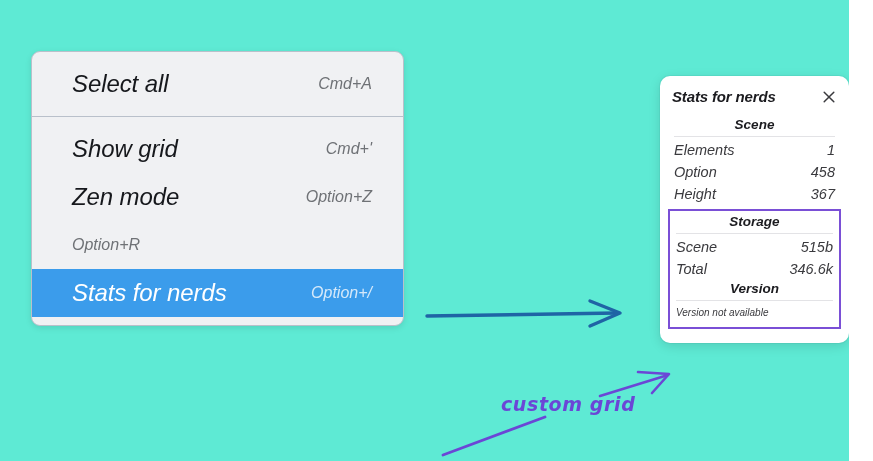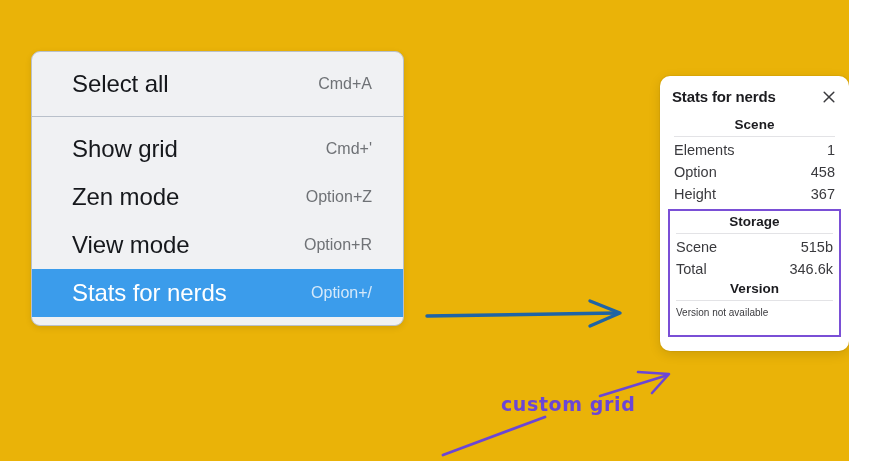--- a/index.html
+++ b/index.html
@@ -8,22 +8,23 @@
     background: #ffffff;
   }
   body {
     font-family: "Liberation Sans", sans-serif;
     -webkit-font-smoothing: antialiased;
   }
   #canvas {
     position: relative;
     width: 849px;
     height: 461px;
-    background: #eab308;
+    background: #5eead4;
     overflow: hidden;
+    font-style: italic;
   }
 
   
   #context-menu {
     position: absolute;
     left: 31px;
     top: 51px;
     width: 373px;
     background: #f0f1f3;
     border: 1px solid #b9c0ca;
@@ -122,21 +123,21 @@
   .plain-row {
     font-size: 10px;
     color: #3a3a3e;
     padding: 4px 2px 1px 2px;
     white-space: nowrap;
   }
   
   #custom-stats-box {
     border: 2px solid #7a4fd6;
     margin: 4px -4px 0 -4px;
-    padding: 2px 4px 16px 4px;
+    padding: 2px 4px 8px 4px;
   }
 
   
   .annot-svg {
     position: absolute;
     left: 0;
     top: 0;
     width: 873px;
     height: 461px;
     pointer-events: none;
@@ -172,21 +173,20 @@
     <div class="menu-section">
       <div class="menu-item">
         <span class="menu-label">Show grid</span>
         <span class="menu-shortcut">Cmd+'</span>
       </div>
       <div class="menu-item">
         <span class="menu-label">Zen mode</span>
         <span class="menu-shortcut">Option+Z</span>
       </div>
       <div class="menu-item">
-        <span class="menu-label">View mode</span>
         <span class="menu-shortcut">Option+R</span>
       </div>
       <div class="menu-item highlighted">
         <span class="menu-label">Stats for nerds</span>
         <span class="menu-shortcut">Option+/</span>
       </div>
     </div>
   </div>
 
   <div id="stats-panel">

